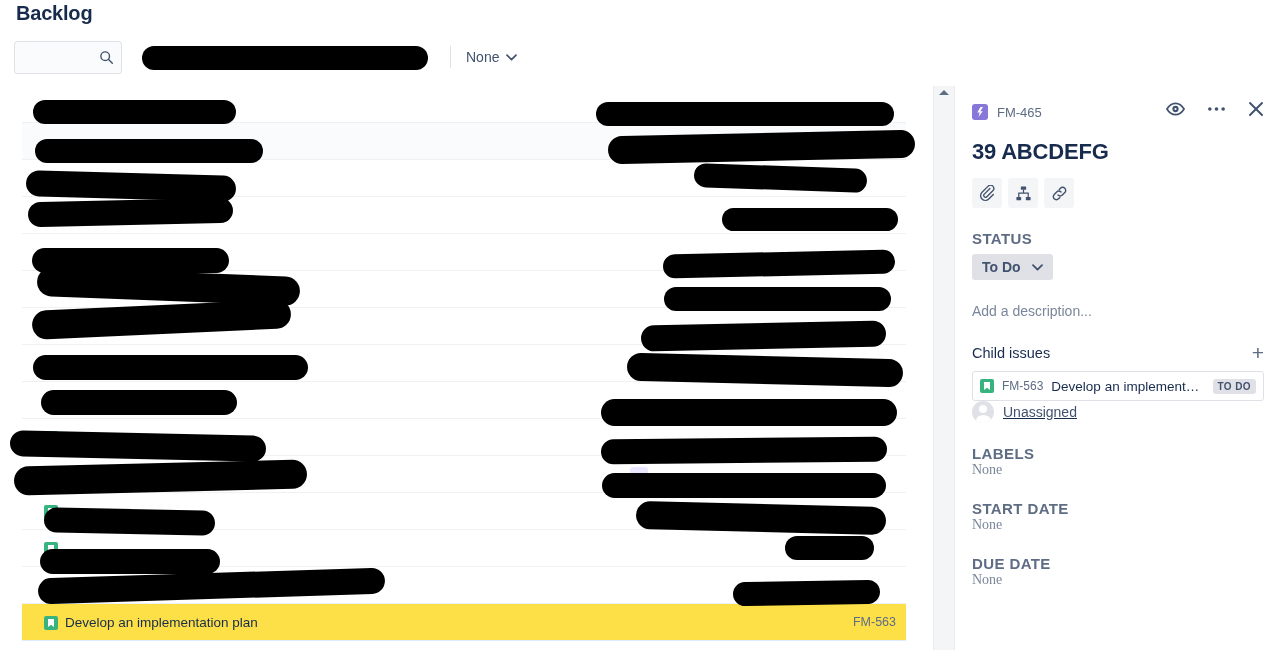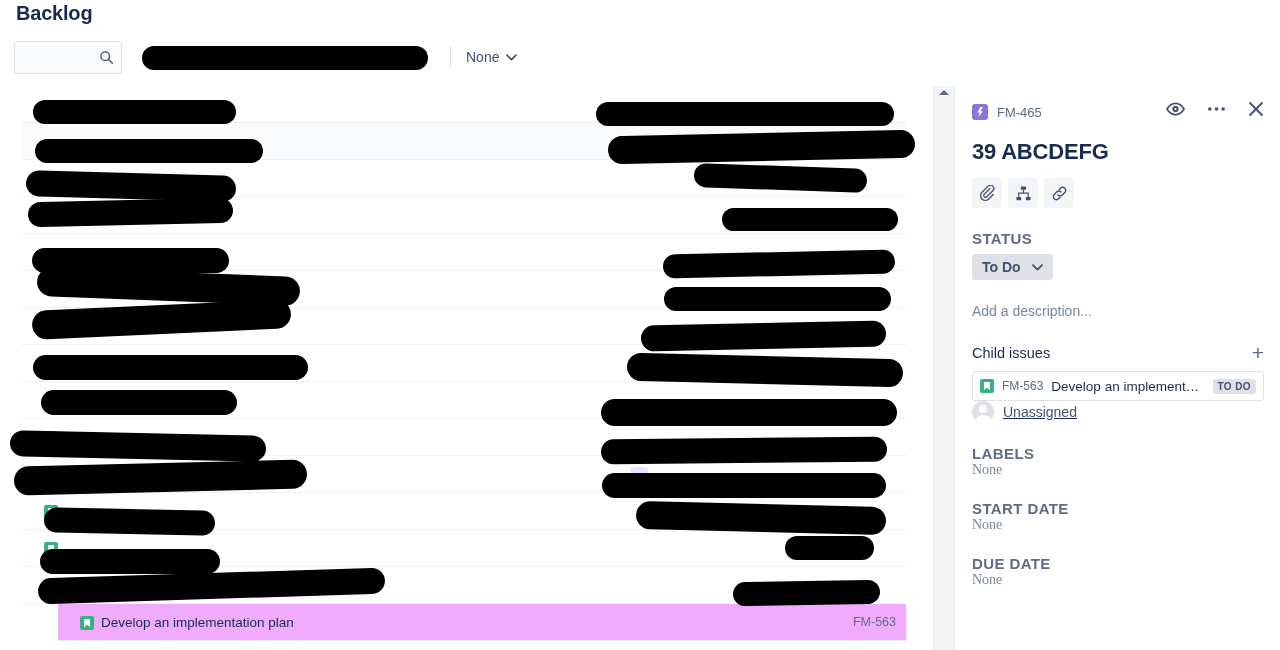--- a/index.html
+++ b/index.html
@@ -87,21 +87,21 @@
   }
   .row {
     position: relative;
     height: 37px;
     border-bottom: 1px solid #f0f1f3;
     display: flex; align-items: center;
     padding-left: 22px; padding-right: 10px;
     background: #ffffff;
   }
   .row.alt { background: #fafbfc; }
-  .row.selected { background: #f0abfc; border-bottom-color: #deebff; margin-left: 36px; }
+  .row.selected { background: #fde047; border-bottom-color: #deebff; }
 
   .story-icon {
     position: absolute; left: 22px; top: 12px;
     width: 14px; height: 14px;
     background: #36b37e; border-radius: 2px;
     display: flex; align-items: center; justify-content: center;
   }
   .story-icon::after {
     content: "";
     width: 6px; height: 8px;

